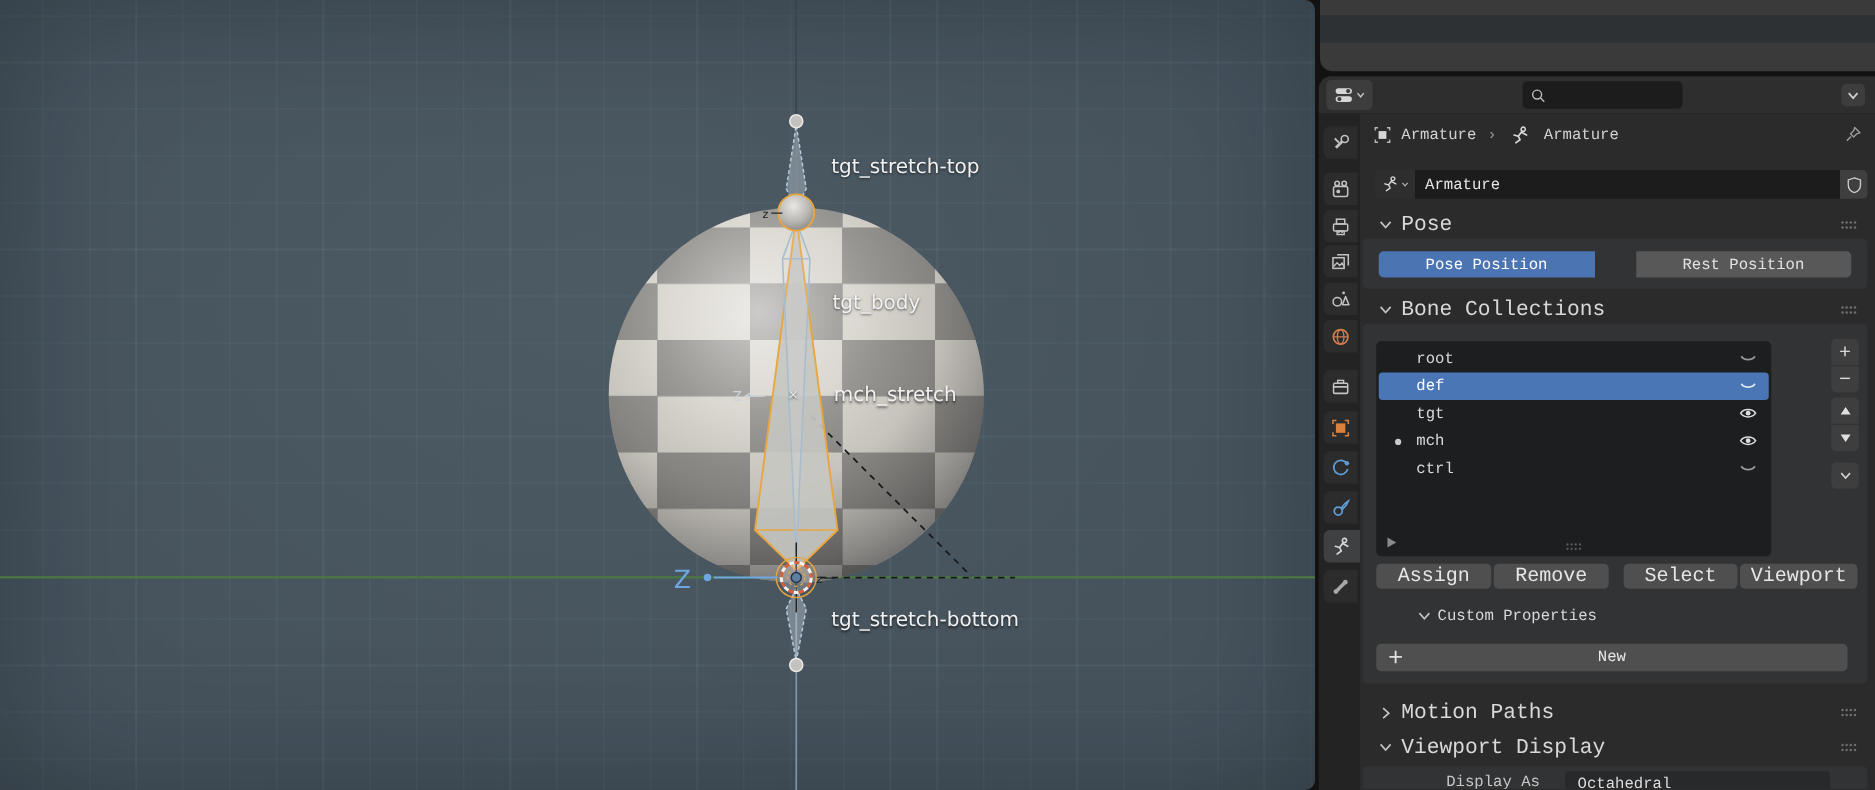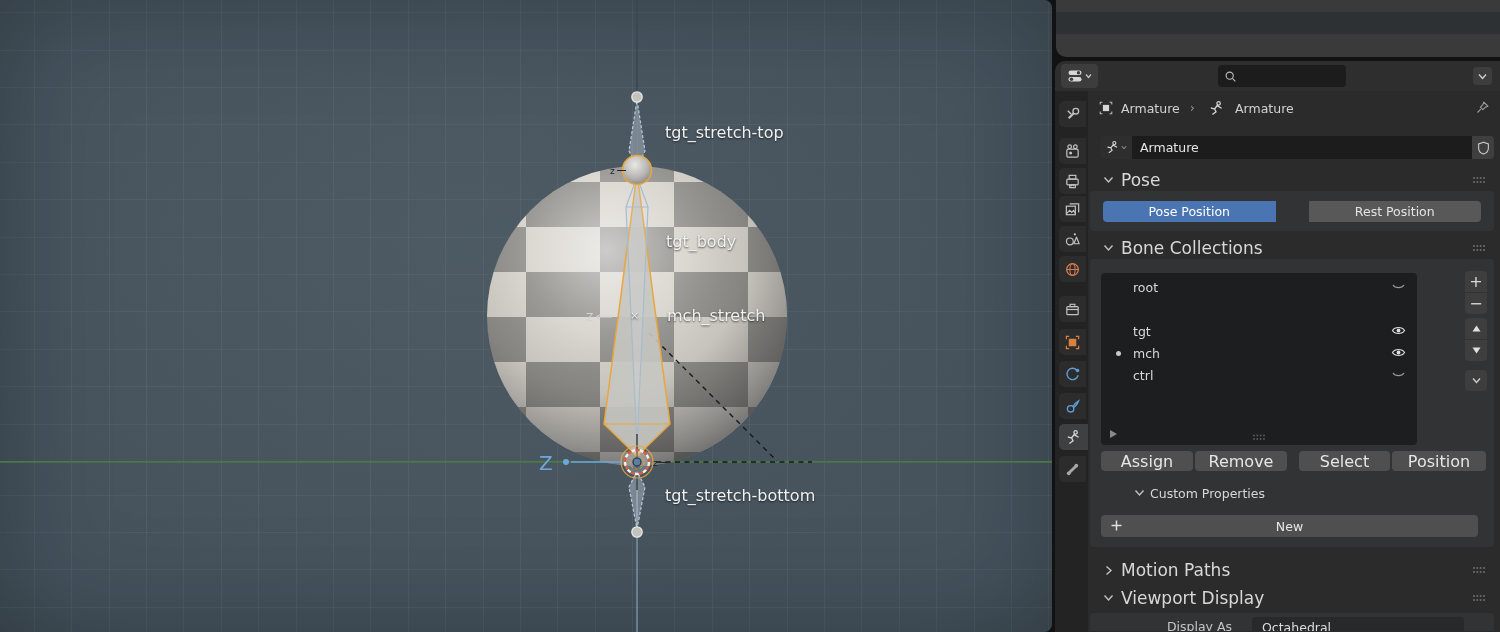--- a/index.html
+++ b/index.html
@@ -23,21 +23,21 @@
   .vp-label{ position:absolute; color:#f1f1f1; font-size:16px;
              text-shadow:0 1px 2px rgba(0,0,0,.65); white-space:nowrap;margin-left:20px; }
   .vp-cross{ position:absolute; color:#e8e8e8; font-size:11px; text-shadow:0 1px 2px rgba(0,0,0,.6); }
 
   
   .right{ position:absolute; left:1052px; top:0; width:448px; height:632px; background:#121212; }
   .above{ position:absolute; left:4px; right:0; top:0; height:57px; background:#3a3a3a;
           border-radius:0 0 0 10px; overflow:hidden; }
   .above-band{ position:absolute; left:0; right:0; top:12px; height:22px; background:#2d3134; }
 
-  .props{ position:absolute; left:3px; right:0; top:61px; bottom:0; }
+  .props{ position:absolute; left:3px; right:0; top:61px; bottom:0;font-family:Liberation Mono, monospace; }
   .props-header{ position:absolute; left:0; right:0; top:0; height:30px; background:#2e2e2e;
                  border-radius:10px 0 0 0; }
   .editor-btn{ position:absolute; left:6px; top:3px; width:37px; height:24px; background:#3d3d3d;
                border-radius:4px; display:flex; align-items:center; justify-content:center; gap:2px; }
   .search-box{ position:absolute; left:163px; top:4px; width:128px; height:22px; background:#1c1c1c;
                border-radius:4px; display:flex; align-items:center; padding-left:6px; }
   .menu-btn{ position:absolute; right:8px; top:6px; width:19px; height:18px; background:#3d3d3d;
              border-radius:4px; display:flex; align-items:center; justify-content:center; }
 
   .rail{ position:absolute; left:0; top:30px; width:33px; bottom:0; background:#232323; }
@@ -399,20 +399,26 @@
       </div>
       <div class="panel-body" style="top:168px; height:288px">
 
         <div class="bc-list">
           <div class="bc-row" style="top:3px">
             <span class="rname">root</span>
             <svg class="bc-eye" width="15" height="13" viewBox="0 0 15 13">
               <path d="M2,5 C4.2,8.6 10.8,8.6 13,5" fill="none" stroke="#9a9a9a" stroke-width="1.3"></path>
             </svg>
           </div>
+          <div class="bc-row sel" style="top:25px">
+            <span class="rname">def</span>
+            <svg class="bc-eye" width="15" height="13" viewBox="0 0 15 13">
+              <path d="M2,5 C4.2,8.6 10.8,8.6 13,5" fill="none" stroke="#dce4ef" stroke-width="1.3"></path>
+            </svg>
+          </div>
           <div class="bc-row" style="top:47px">
             <span class="rname">tgt</span>
             <svg class="bc-eye" width="15" height="13" viewBox="0 0 15 13">
               <path d="M1.5,6.5 C4,2.5 11,2.5 13.5,6.5 C11,10.5 4,10.5 1.5,6.5 Z" fill="none" stroke="#dedede" stroke-width="1.2"></path>
               <circle cx="7.5" cy="6.5" r="1.9" fill="#dedede"></circle>
             </svg>
           </div>
           <div class="bc-row" style="top:69px">
             <span class="bc-dot"></span>
             <span class="rname">mch</span>
@@ -456,21 +462,21 @@
         </div>
         <div class="mini-btn r-all" style="top:111px">
           <svg width="9" height="7" viewBox="0 0 9 7">
               <polyline points="1,1.5 4.5,5.5 8,1.5" fill="none" stroke="#d0d0d0" stroke-width="1.3"></polyline>
             </svg>
         </div>
 
         <div class="op-btn" style="left:11px; width:92px">Assign</div>
         <div class="op-btn" style="left:105px; width:92px">Remove</div>
         <div class="op-btn" style="left:209px; width:91px">Select</div>
-        <div class="op-btn" style="left:302px; width:94px">Position</div>
+        <div class="op-btn" style="left:302px; width:94px">Viewport</div>
 
         <div class="sub-header">
           <svg class="abs" style="left:28px" width="11" height="8" viewBox="0 0 11 8">
             <polyline points="1.5,1.5 5.5,6 9.5,1.5" fill="none" stroke="#c2c2c2" stroke-width="1.4"></polyline>
           </svg>
           <span class="panel-title" style="margin-left:44px; font-size:12.5px">Custom Properties</span>
         </div>
         <div class="new-btn">
           <svg class="new-plus" width="13" height="13" viewBox="0 0 13 13">
             <line x1="6.5" y1="1.5" x2="6.5" y2="11.5" stroke="#e0e0e0" stroke-width="1.5"></line>

